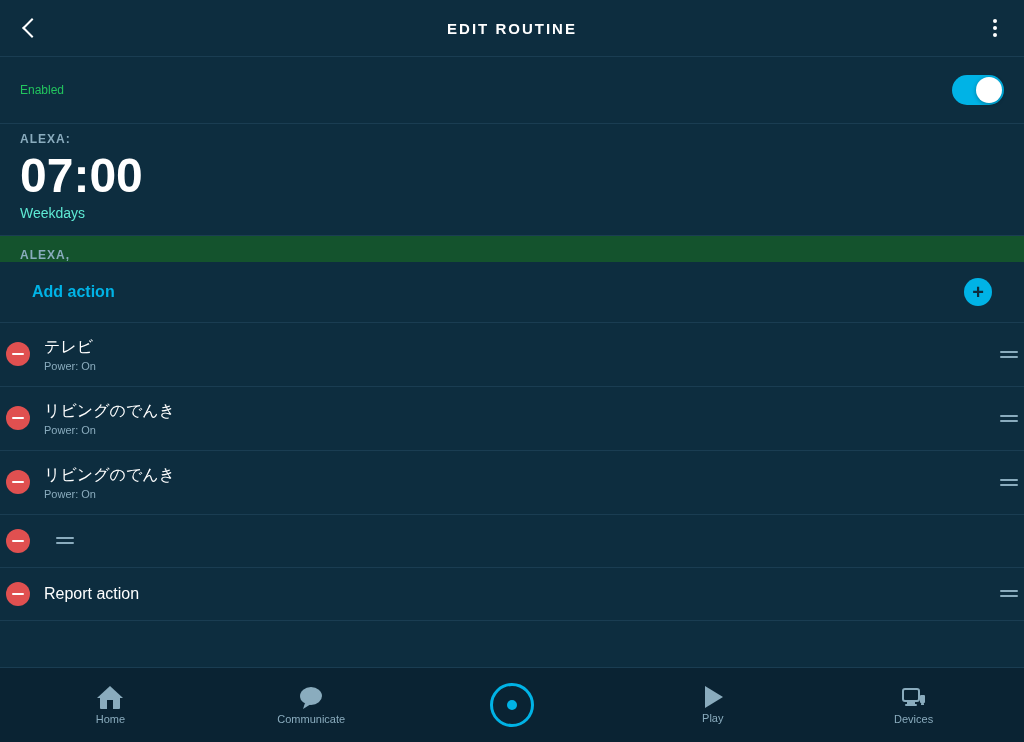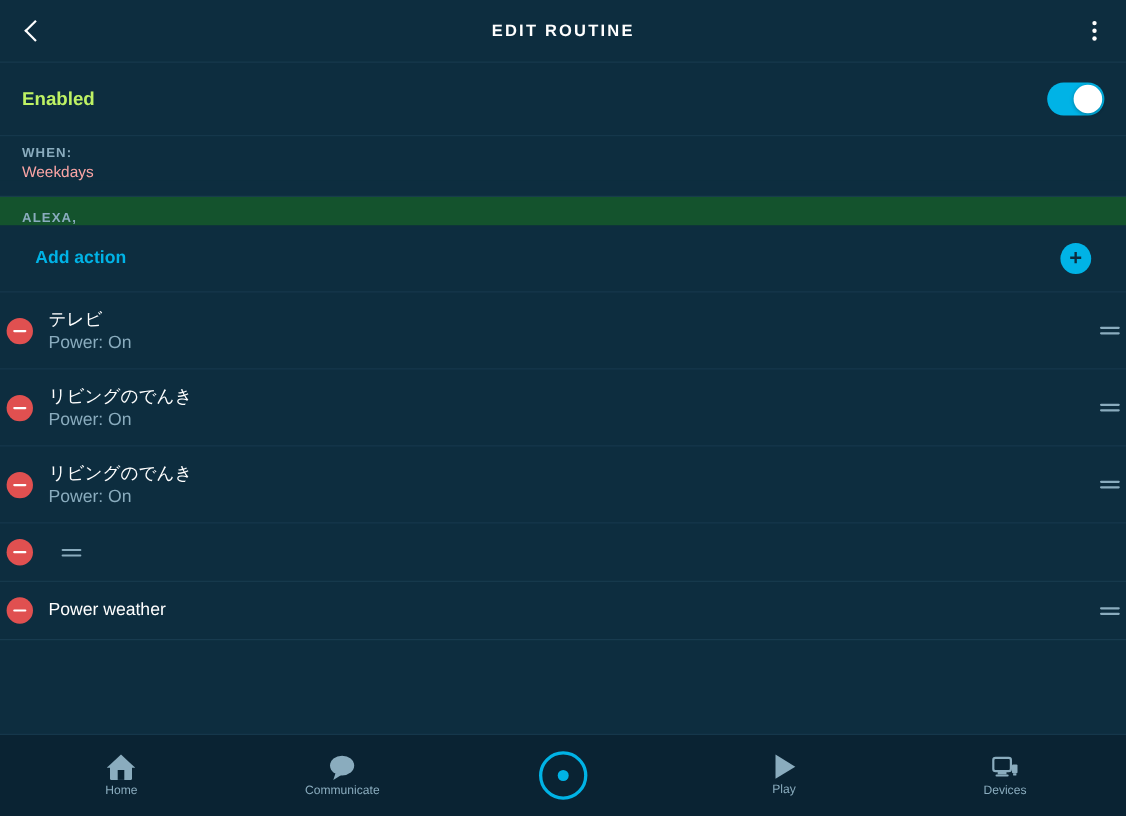--- a/index.html
+++ b/index.html
@@ -74,23 +74,23 @@
 
     
     .enabled-row {
       display: flex;
       align-items: center;
       justify-content: space-between;
       padding: 18px 20px;
       background-color: #0d2d3f;
     }
     .enabled-label {
-      font-size: 17px;
-      font-weight: 700;
-      color: #bef264;
+      font-size: 12px;
+      font-weight: 400;
+      color: #22c55e;
     }
 
     
     .toggle {
       width: 52px;
       height: 30px;
       background-color: #00b3e6;
       border-radius: 15px;
       position: relative;
       cursor: pointer;
@@ -119,21 +119,21 @@
     }
     .time-display {
       font-size: 48px;
       font-weight: 700;
       color: #ffffff;
       line-height: 1.1;
       margin-top: 4px;
     }
     .weekdays-label {
       font-size: 14px;
-      color: #fca5a5;
+      color: #5eead4;
       margin-top: 2px;
       margin-bottom: 14px;
       cursor: pointer;
     }
 
     
     .alexa-section {
       padding: 12px 20px 0px 20px;
       background-color: #14532d;
     }
@@ -208,21 +208,21 @@
     }
     .action-text {
       flex: 1;
     }
     .action-name {
       font-size: 16px;
       color: #ffffff;
       font-weight: 400;
     }
     .action-sub {
-      font-size: 16px;
+      font-size: 11px;
       color: #8aacbe;
       margin-top: 2px;
     }
     .drag-handle {
       display: flex;
       flex-direction: column;
       gap: 3px;
       margin-left: 12px;
       cursor: grab;
     }
@@ -316,21 +316,22 @@
   <div class="enabled-row">
     <span class="enabled-label">Enabled</span>
     <div class="toggle">
       <div class="toggle-knob"></div>
     </div>
   </div>
 
   <div class="divider"></div>
 
   <div class="when-section">
-    <div class="when-label">WHEN:</div>
+    <div class="when-label">ALEXA:</div>
+    <div class="time-display">07:00</div>
     <div class="weekdays-label">Weekdays</div>
   </div>
 
   <div class="divider"></div>
 
   <div class="alexa-section">
     <div class="alexa-label">ALEXA,</div>
   </div>
 
   <div class="add-action-row">
@@ -380,21 +381,21 @@
     <div class="remove-icon"></div>
     <div class="drag-handle">
       <div class="drag-line"></div>
       <div class="drag-line"></div>
     </div>
   </div>
 
   <div class="action-item">
     <div class="remove-icon"></div>
     <div class="action-text">
-      <div class="action-name">Power weather</div>
+      <div class="action-name">Report action</div>
     </div>
     <div class="drag-handle">
       <div class="drag-line"></div>
       <div class="drag-line"></div>
     </div>
   </div>
 
 </div>
 
 <div class="bottom-nav">

